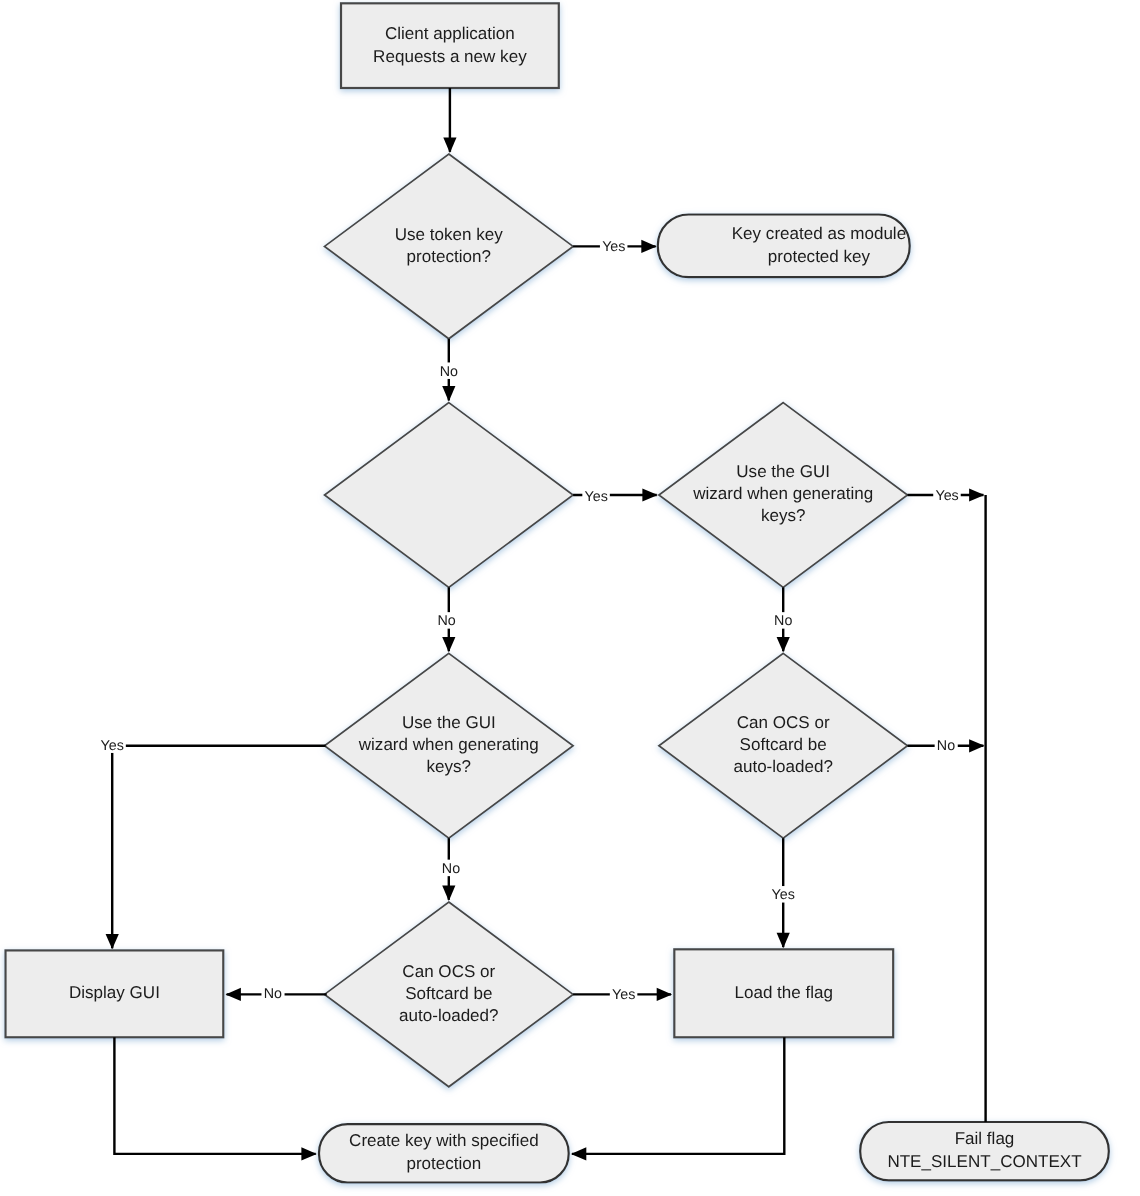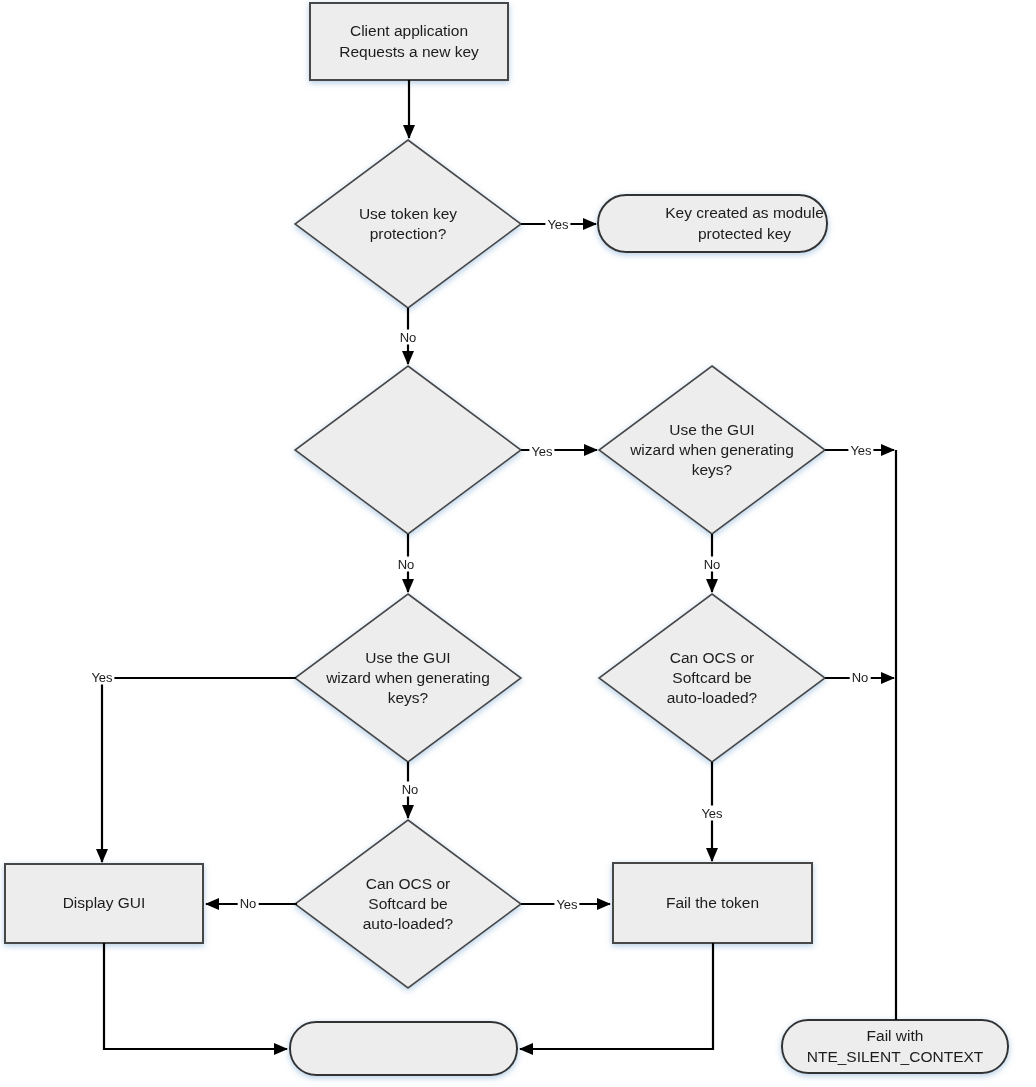--- a/index.html
+++ b/index.html
@@ -89,22 +89,24 @@
   <div class="node-label" style="left:298px; top:594px; width:220px; height:168px;">Use the GUI
 wizard when generating
 keys?</div>
   <div class="node-label" style="left:602px; top:594px; width:220px; height:168px;">Can OCS or
 Softcard be
 auto-loaded?</div>
   <div class="node-label" style="left:298px; top:820px; width:220px; height:168px;">Can OCS or
 Softcard be
 auto-loaded?</div>
   <div class="node-label" style="left:5px; top:864px; width:198px; height:79px;">Display GUI</div>
-  <div class="node-label" style="left:613px; top:863px; width:199px; height:80px;">Fail the token</div>
-  <div class="node-label" style="left:782px; top:1020px; width:226px; height:53px;">Fail with
+  <div class="node-label" style="left:613px; top:863px; width:199px; height:80px;">Load the flag</div>
+  <div class="node-label" style="left:290px; top:1022px; width:227px; height:53px;">Create key with specified
+protection</div>
+  <div class="node-label" style="left:782px; top:1020px; width:226px; height:53px;">Fail flag
 NTE_SILENT_CONTEXT</div>
 
   <span class="edge-label" style="left:558px; top:224px;">Yes</span>
   <span class="edge-label" style="left:408px; top:337px;">No</span>
   <span class="edge-label" style="left:542px; top:451px;">Yes</span>
   <span class="edge-label" style="left:406px; top:564px;">No</span>
   <span class="edge-label" style="left:861px; top:450px;">Yes</span>
   <span class="edge-label" style="left:712px; top:564px;">No</span>
   <span class="edge-label" style="left:102px; top:677px;">Yes</span>
   <span class="edge-label" style="left:410px; top:789px;">No</span>

